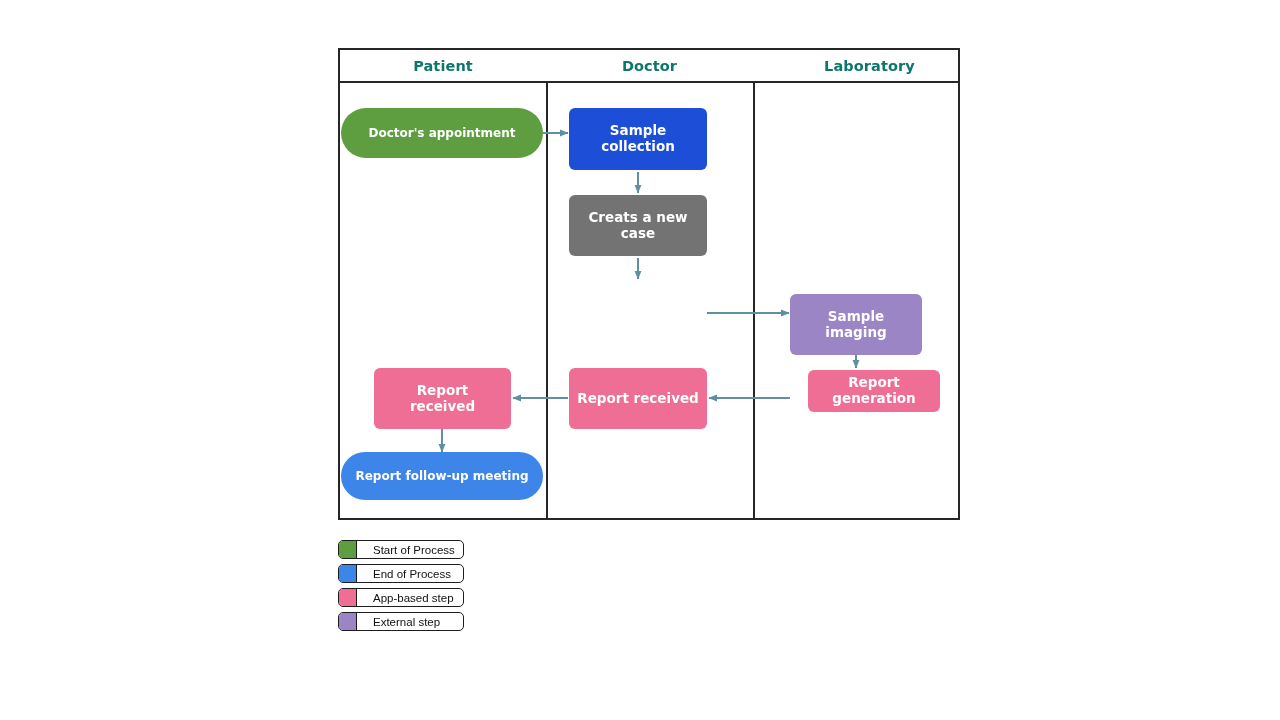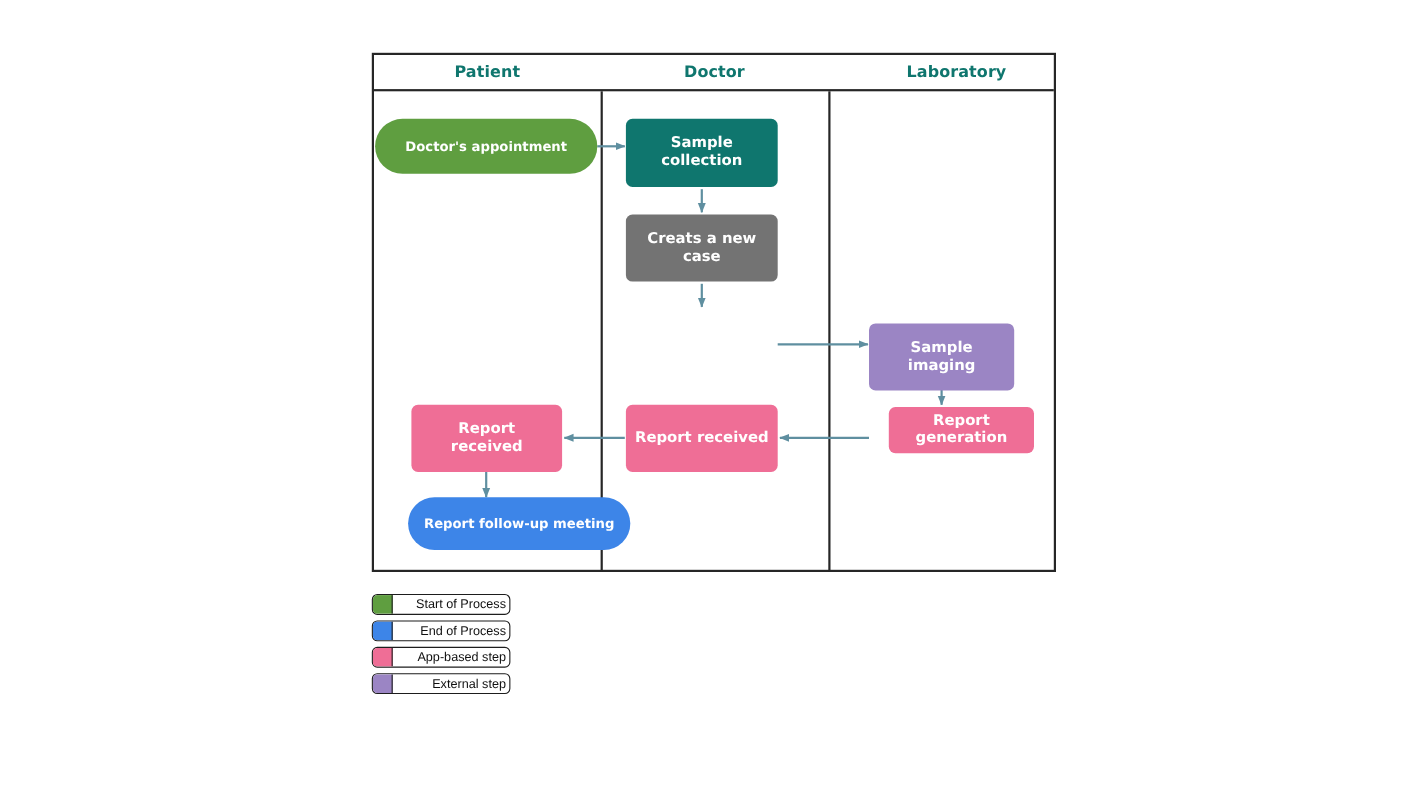--- a/index.html
+++ b/index.html
@@ -121,25 +121,25 @@
     overflow: hidden;
   }
   .legend-swatch {
     width: 17px;
     height: 100%;
     flex: 0 0 17px;
     border-right: 1.2px solid #1d1d1d;
   }
   .legend-label {
     flex: 1 1 auto;
-    text-align: right;
+    text-align: left;
     font-family: "Liberation Sans", sans-serif;
     font-size: 11.5px;
     color: #111111;
-    padding: 0 3px;
+    padding: 0 16px;
     white-space: nowrap;
   }
 </style>
 </head>
 <body>
 
 <div id="diagram-root">
 
   <div class="swimlane-frame">
 
@@ -166,34 +166,34 @@
       <line x1="707" y1="313" x2="789" y2="313"></line>
       <line x1="856" y1="346" x2="856" y2="368"></line>
       <line x1="790" y1="398" x2="709" y2="398"></line>
       <line x1="568" y1="398" x2="513" y2="398"></line>
       <line x1="442" y1="429" x2="442" y2="452"></line>
     </g>
   </svg>
 
   <div class="node pill" style="left:341px; top:108px; width:202px; height:50px; background:#5f9e40;">Doctor's appointment</div>
 
-  <div class="node rect" style="left:569px; top:108px; width:138px; height:62px; background:#0f766e;">Sample collection</div>
+  <div class="node rect" style="left:569px; top:108px; width:138px; height:62px; background:#1d4ed8;">Sample collection</div>
 
   <div class="node rect" style="left:569px; top:195px; width:138px; height:61px; background:#737373;">Creats a new case</div>
 
 
   <div class="node rect" style="left:790px; top:294px; width:132px; height:61px; background:#9b85c4;">Sample imaging</div>
 
   <div class="node rect" style="left:790px; top:370px; width:132px; height:42px; background:#ef6e96;margin-left:18px;">Report generation</div>
 
   <div class="node rect" style="left:569px; top:368px; width:138px; height:61px; background:#ef6e96;">Report received</div>
 
   <div class="node rect" style="left:374px; top:368px; width:137px; height:61px; background:#ef6e96;">Report received</div>
 
-  <div class="node pill" style="left:341px; top:452px; width:202px; height:48px; background:#3d85e8;margin-left:30px;">Report follow-up meeting</div>
+  <div class="node pill" style="left:341px; top:452px; width:202px; height:48px; background:#3d85e8;">Report follow-up meeting</div>
 
   <div class="legend">
 
     <div class="legend-item">
       <div class="legend-swatch" style="background:#5f9e40;"></div>
       <div class="legend-label">Start of Process</div>
     </div>
 
     <div class="legend-item">
       <div class="legend-swatch" style="background:#3d85e8;"></div>

